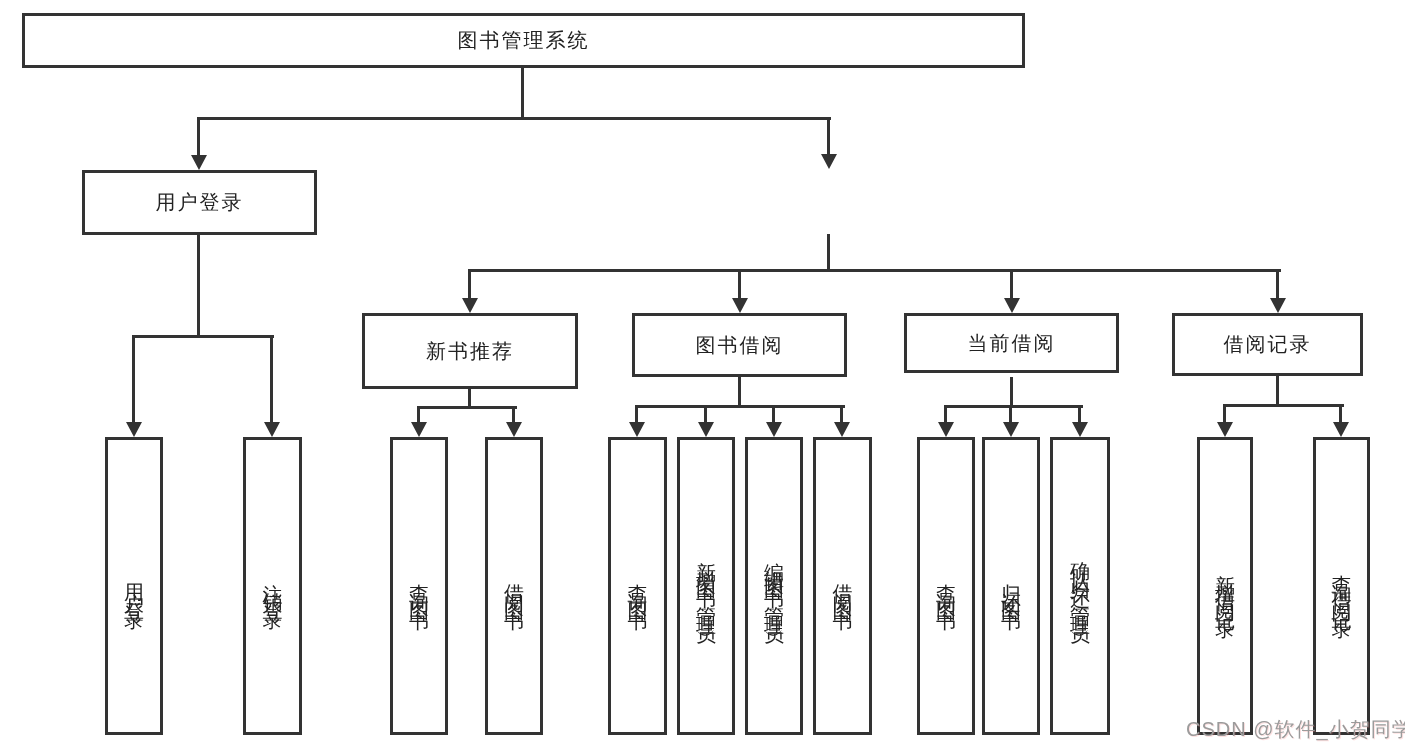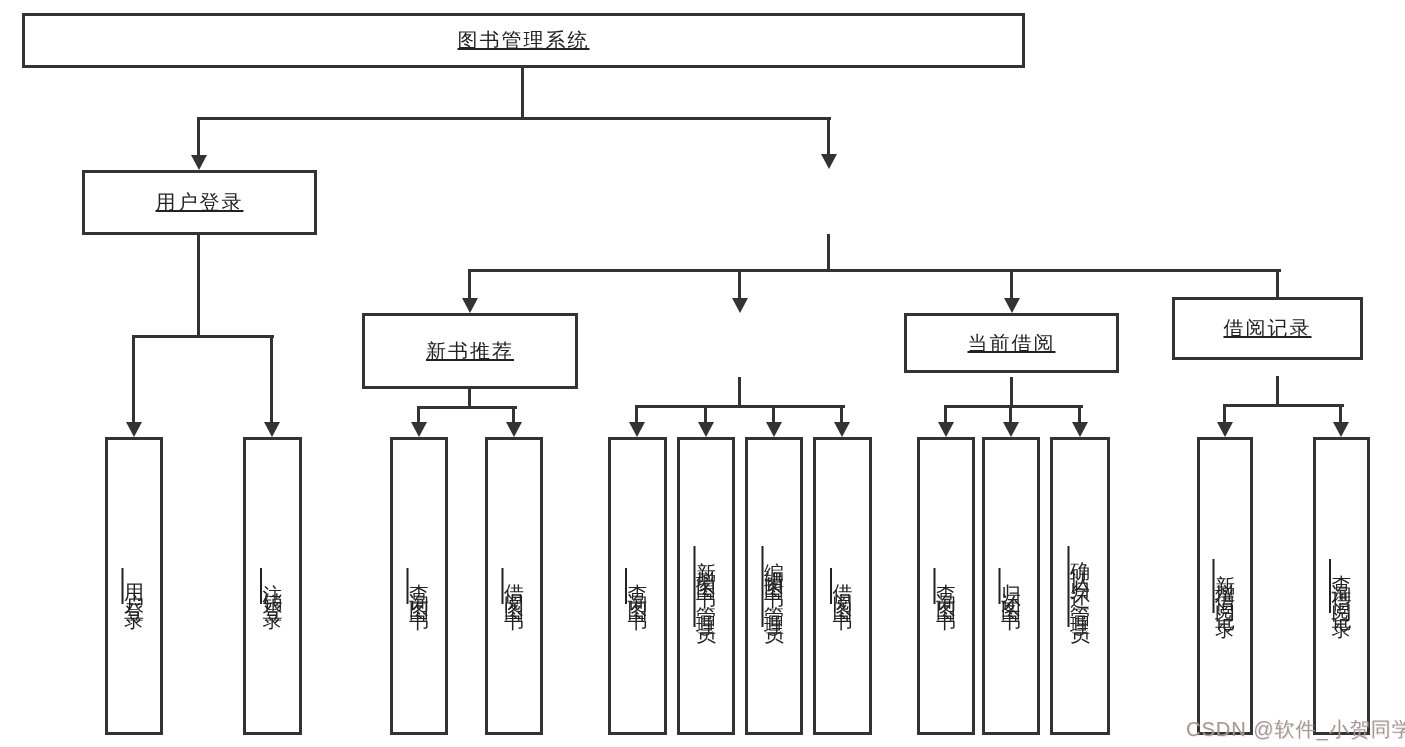--- a/index.html
+++ b/index.html
@@ -1,19 +1,19 @@
 <!DOCTYPE html>
 <html><head>
 <meta charset="utf-8">
 <style>
   html,body{margin:0;padding:0;background:#fff;}
   #canvas{position:relative;width:1405px;height:747px;background:#fff;overflow:hidden;
           font-family:"Liberation Sans","DejaVu Sans",sans-serif;color:#222;}
   .box{position:absolute;border:3px solid #333;background:#fff;box-sizing:border-box;
-       display:flex;align-items:center;justify-content:center;z-index:2;text-decoration:underline;}
+       display:flex;align-items:center;justify-content:center;z-index:2;}
   .box.h span{font-size:20px;letter-spacing:2px;white-space:nowrap;}
   .vtext{writing-mode:vertical-rl;text-orientation:mixed;font-size:20px;line-height:1.05;
          letter-spacing:9px;white-space:nowrap;}
   .hline,.vline{position:absolute;background:#333;z-index:1;}
   .hline{height:3px;}
   .vline{width:3px;}
   .arrow{position:absolute;width:0;height:0;z-index:1;
          border-left:8px solid transparent;border-right:8px solid transparent;
          border-top:15px solid #333;}
   #watermark{position:absolute;left:1186px;top:716px;font-size:20px;color:#9b9b9b;
@@ -54,24 +54,27 @@
   <div class="vline" style="left:738px;top:271px;height:30px"></div>
   <div class="arrow" style="left:732px;top:298px"></div>
   <div class="vline" style="left:1010px;top:271px;height:30px"></div>
   <div class="arrow" style="left:1004px;top:298px"></div>
   <div class="vline" style="left:1276px;top:271px;height:30px"></div>
   <div class="arrow" style="left:1270px;top:298px"></div>
 
   <div class="box h" style="left:362px;top:313px;width:216px;height:76px">
     <span>新书推荐</span>
   </div>
+  <div class="box h" style="left:632px;top:313px;width:215px;height:64px">
+    <span>图书借阅</span>
+  </div>
   <div class="box h" style="left:904px;top:313px;width:215px;height:60px">
     <span>当前借阅</span>
   </div>
-  <div class="box h" style="left:1172px;top:297px;width:191px;height:63px">
+  <div class="box h" style="left:1172px;top:313px;width:191px;height:63px">
     <span>借阅记录</span>
   </div>
 
   <div class="vline" style="left:468px;top:377px;height:31px"></div>
   <div class="hline" style="left:417px;top:406px;width:100px"></div>
   <div class="vline" style="left:417px;top:408px;height:17px"></div>
   <div class="arrow" style="left:411px;top:422px"></div>
   <div class="vline" style="left:512px;top:408px;height:17px"></div>
   <div class="arrow" style="left:506px;top:422px"></div>
 

